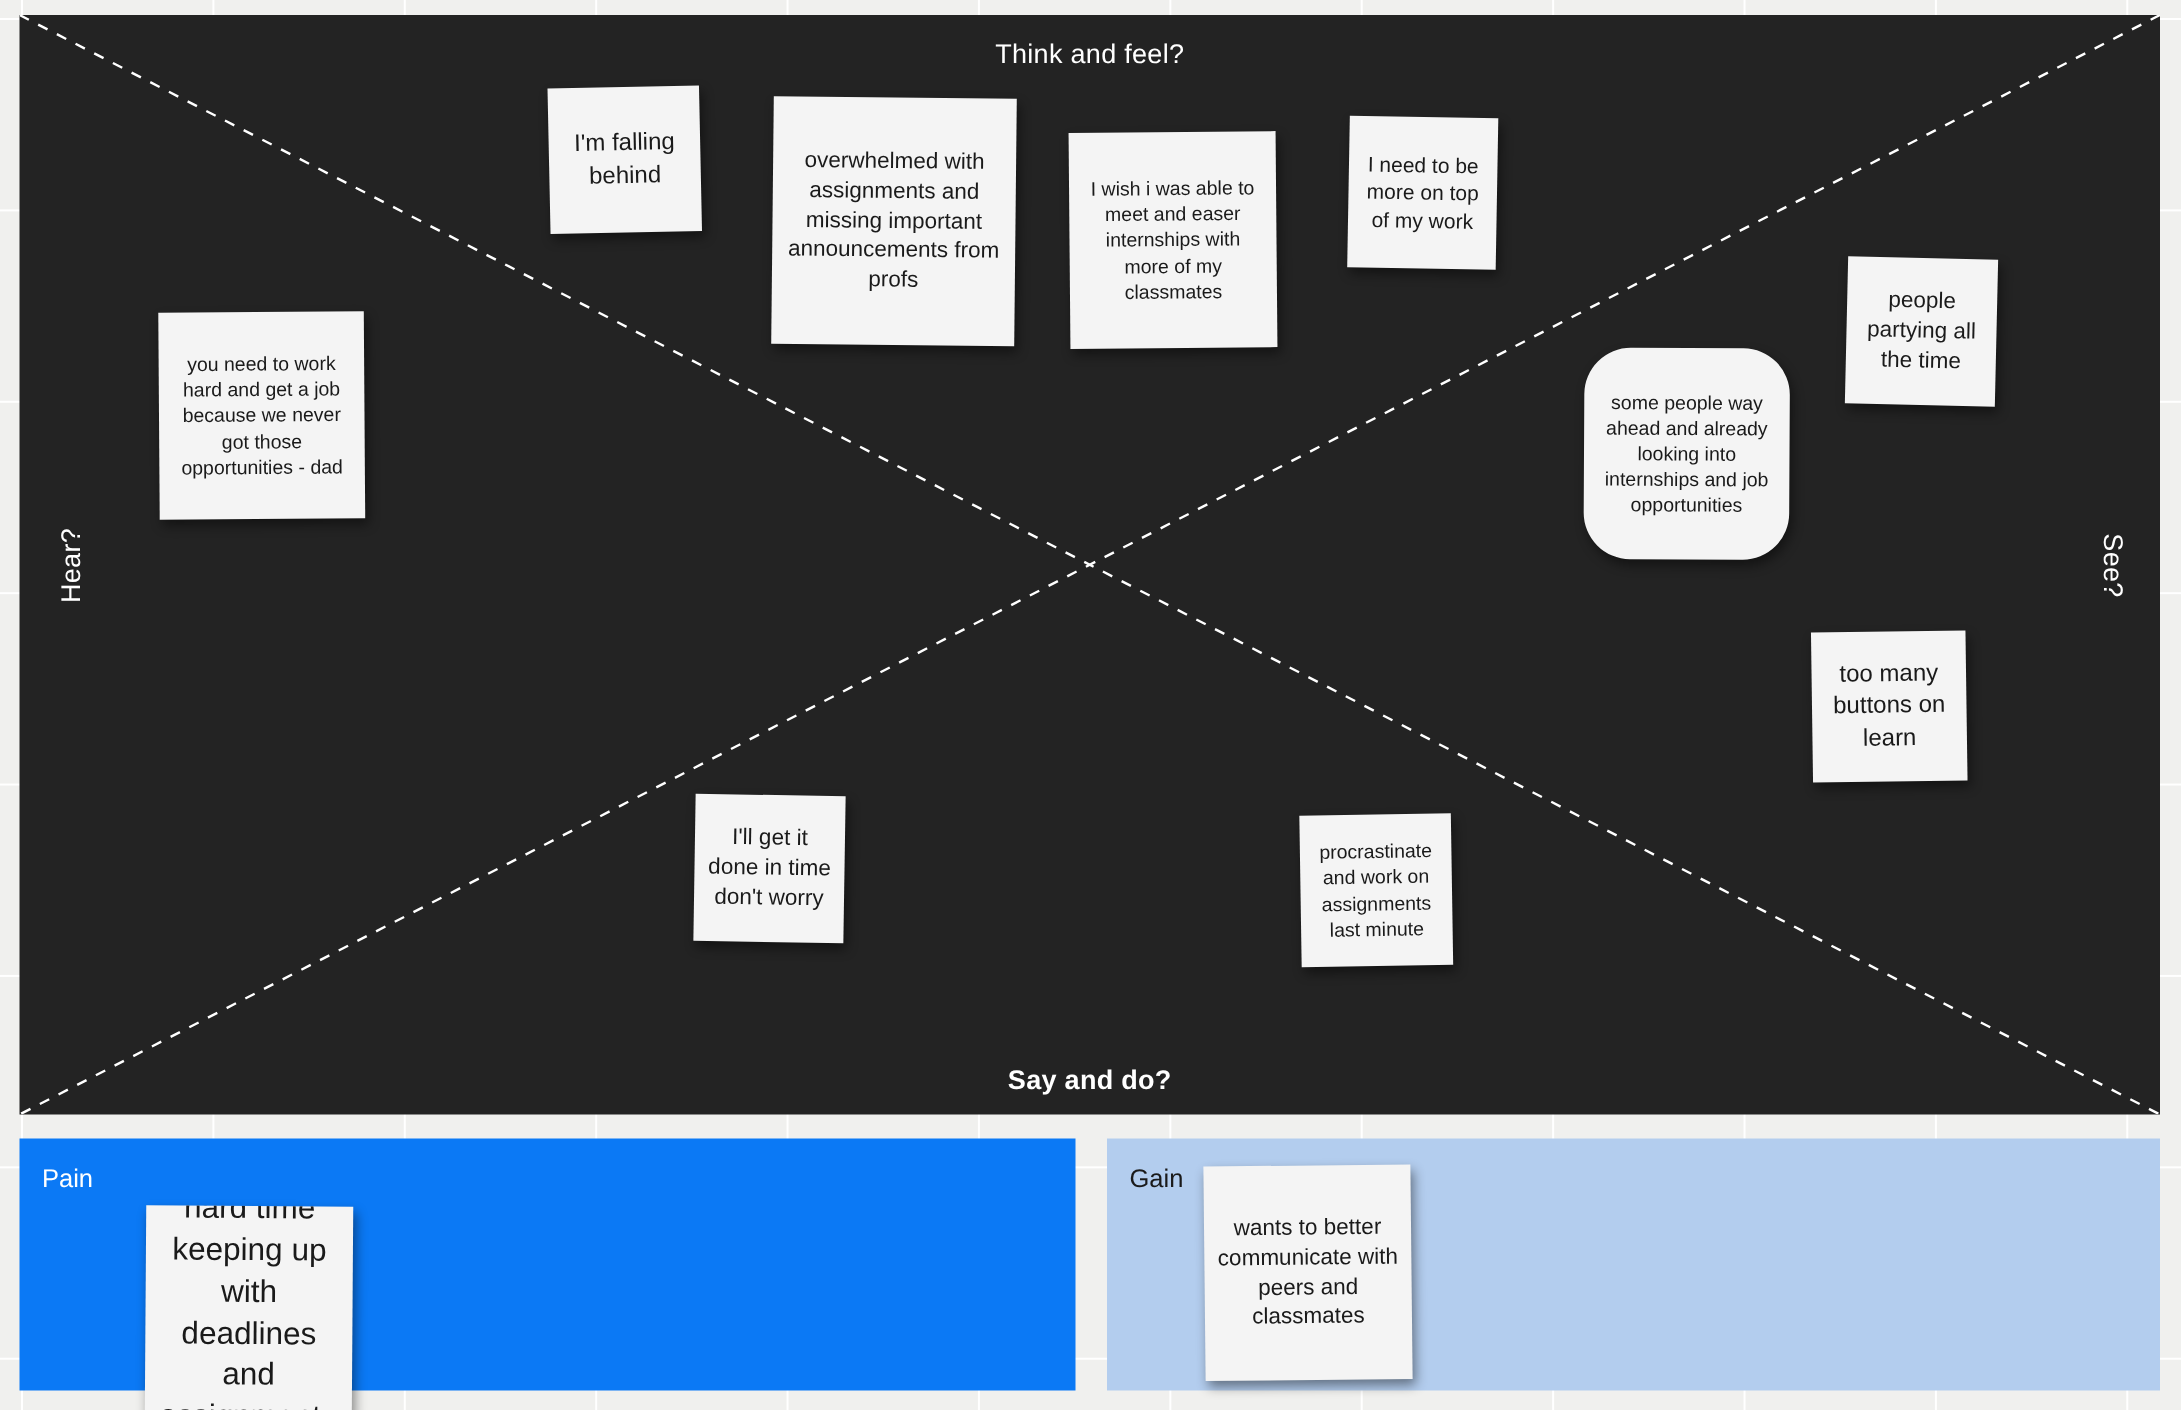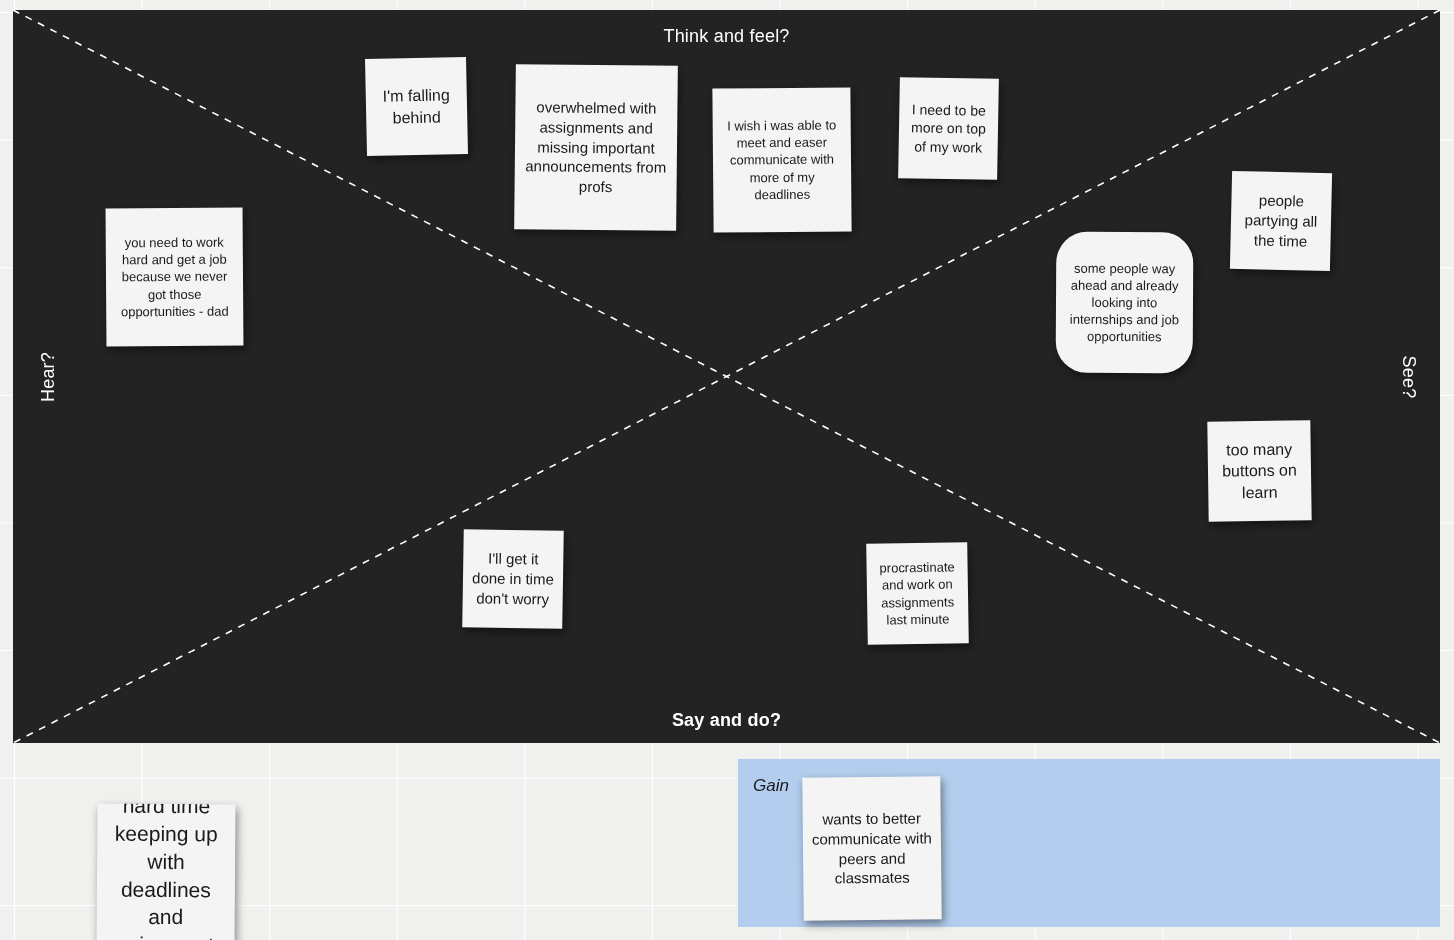--- a/index.html
+++ b/index.html
@@ -102,21 +102,20 @@
   }
   #band-pain {
     left: 13px;
     width: 704px;
     background: #0b79f5;
   }
   #band-gain {
     left: 738px;
     width: 702px;
     background: #b3cdee;
-    font-style: italic;
   }
   .band-label {
     position: absolute;
     left: 15px;
     top: 17px;
     font-size: 17px;
     white-space: nowrap;
   }
   #band-pain .band-label { color: #ffffff; }
   #band-gain .band-label { color: #1a1a1a; }
@@ -136,34 +135,37 @@
     <div class="quad-label" id="label-think">Think and feel?</div>
 
     <div class="quad-label" id="label-say">Say and do?</div>
 
     <div class="quad-label" id="label-hear">Hear?</div>
 
     <div class="quad-label" id="label-see">See?</div>
 
   </div>
 
+  <div class="band" id="band-pain">
+    <div class="band-label">Pain</div>
+  </div>
 
   <div class="band" id="band-gain">
     <div class="band-label">Gain</div>
   </div>
 
   <div id="notes-layer">
       <div class="note" style="left: 366px; top: 58px; width: 101px; height: 97px; font-size: 16px; transform: rotate(-1.2deg);">
         <span>I'm falling behind</span>
       </div>
       <div class="note" style="left: 515px; top: 65px; width: 162px; height: 165px; font-size: 15px; transform: rotate(0.6deg);">
         <span>overwhelmed with assignments and missing important announcements from profs</span>
       </div>
       <div class="note" style="left: 713px; top: 88px; width: 138px; height: 144px; font-size: 13px; transform: rotate(-0.5deg);">
-        <span>I wish i was able to meet and easer communicate with more of my deadlines</span>
+        <span>I wish i was able to meet and easer internships with more of my classmates</span>
       </div>
       <div class="note" style="left: 899px; top: 78px; width: 99px; height: 101px; font-size: 14px; transform: rotate(1deg);">
         <span>I need to be more on top of my work</span>
       </div>
       <div class="note" style="left: 106px; top: 208px; width: 137px; height: 138px; font-size: 13px; transform: rotate(-0.4deg);">
         <span>you need to work hard and get a job because we never got those opportunities - dad</span>
       </div>
       <div class="note" style="left: 1231px; top: 172px; width: 100px; height: 98px; font-size: 15px; transform: rotate(1.3deg);">
         <span>people partying all the time</span>
       </div>

